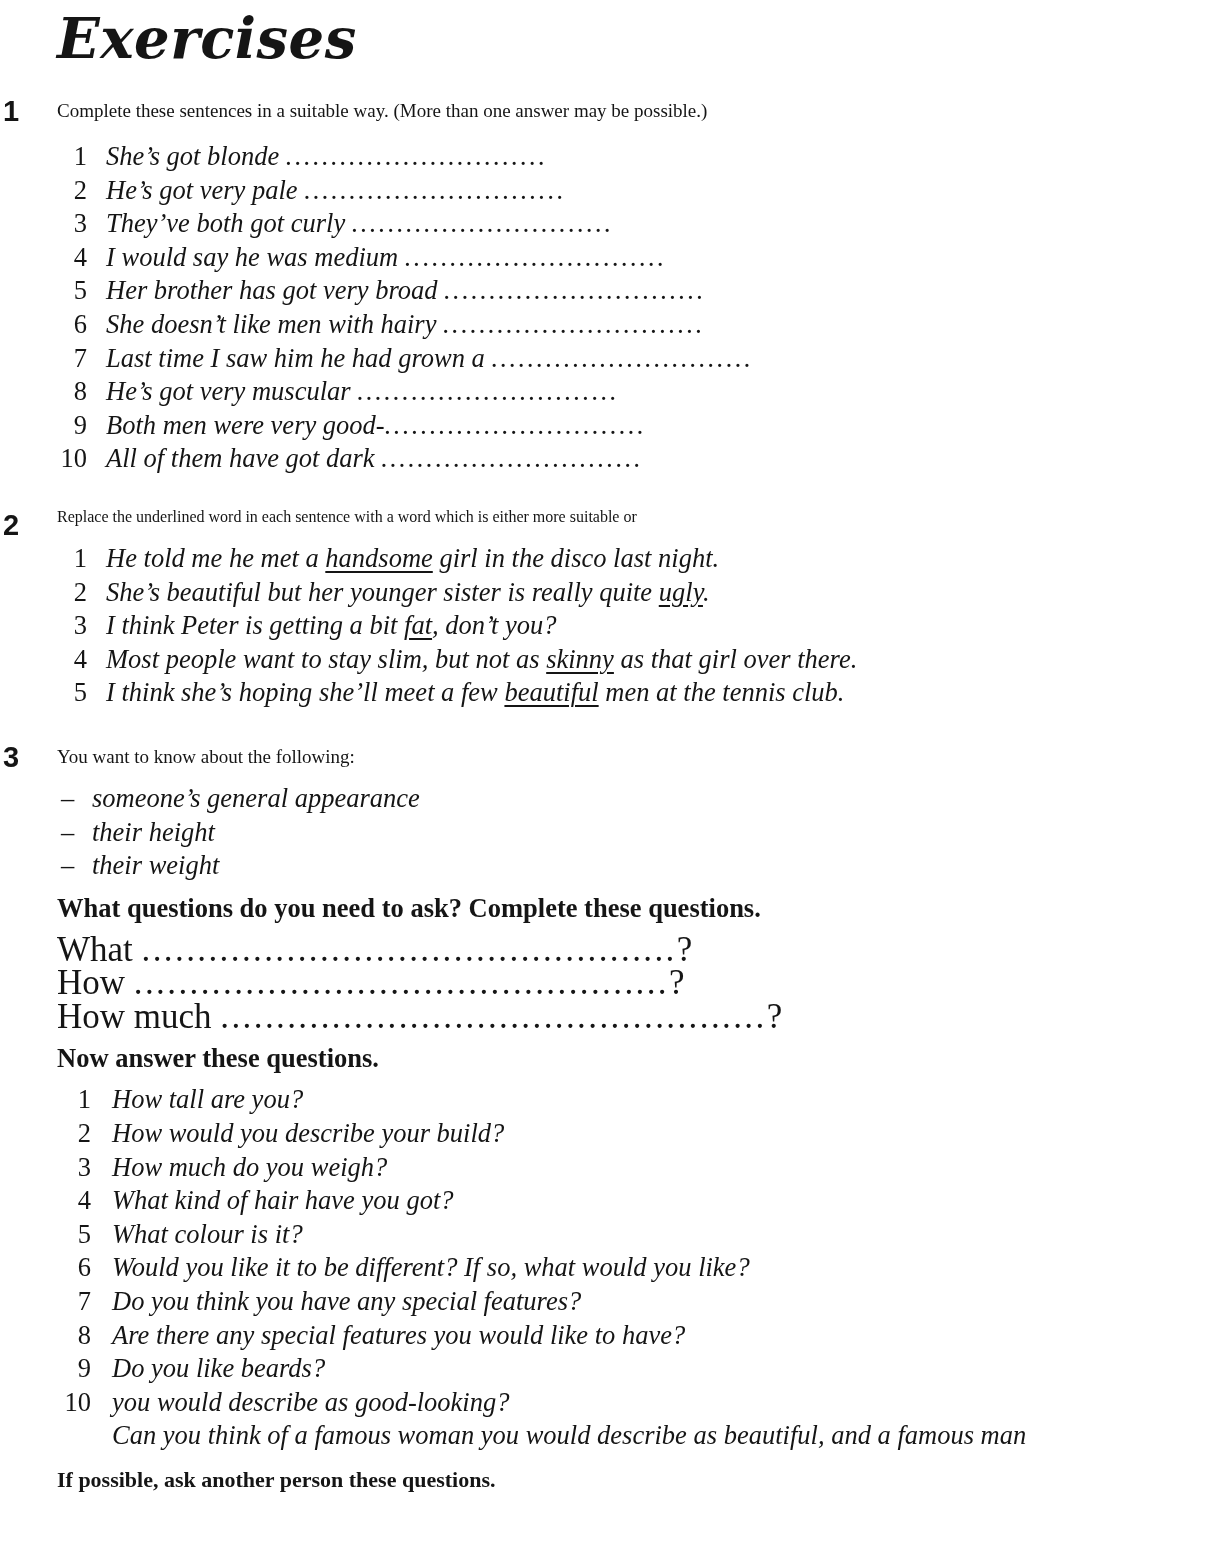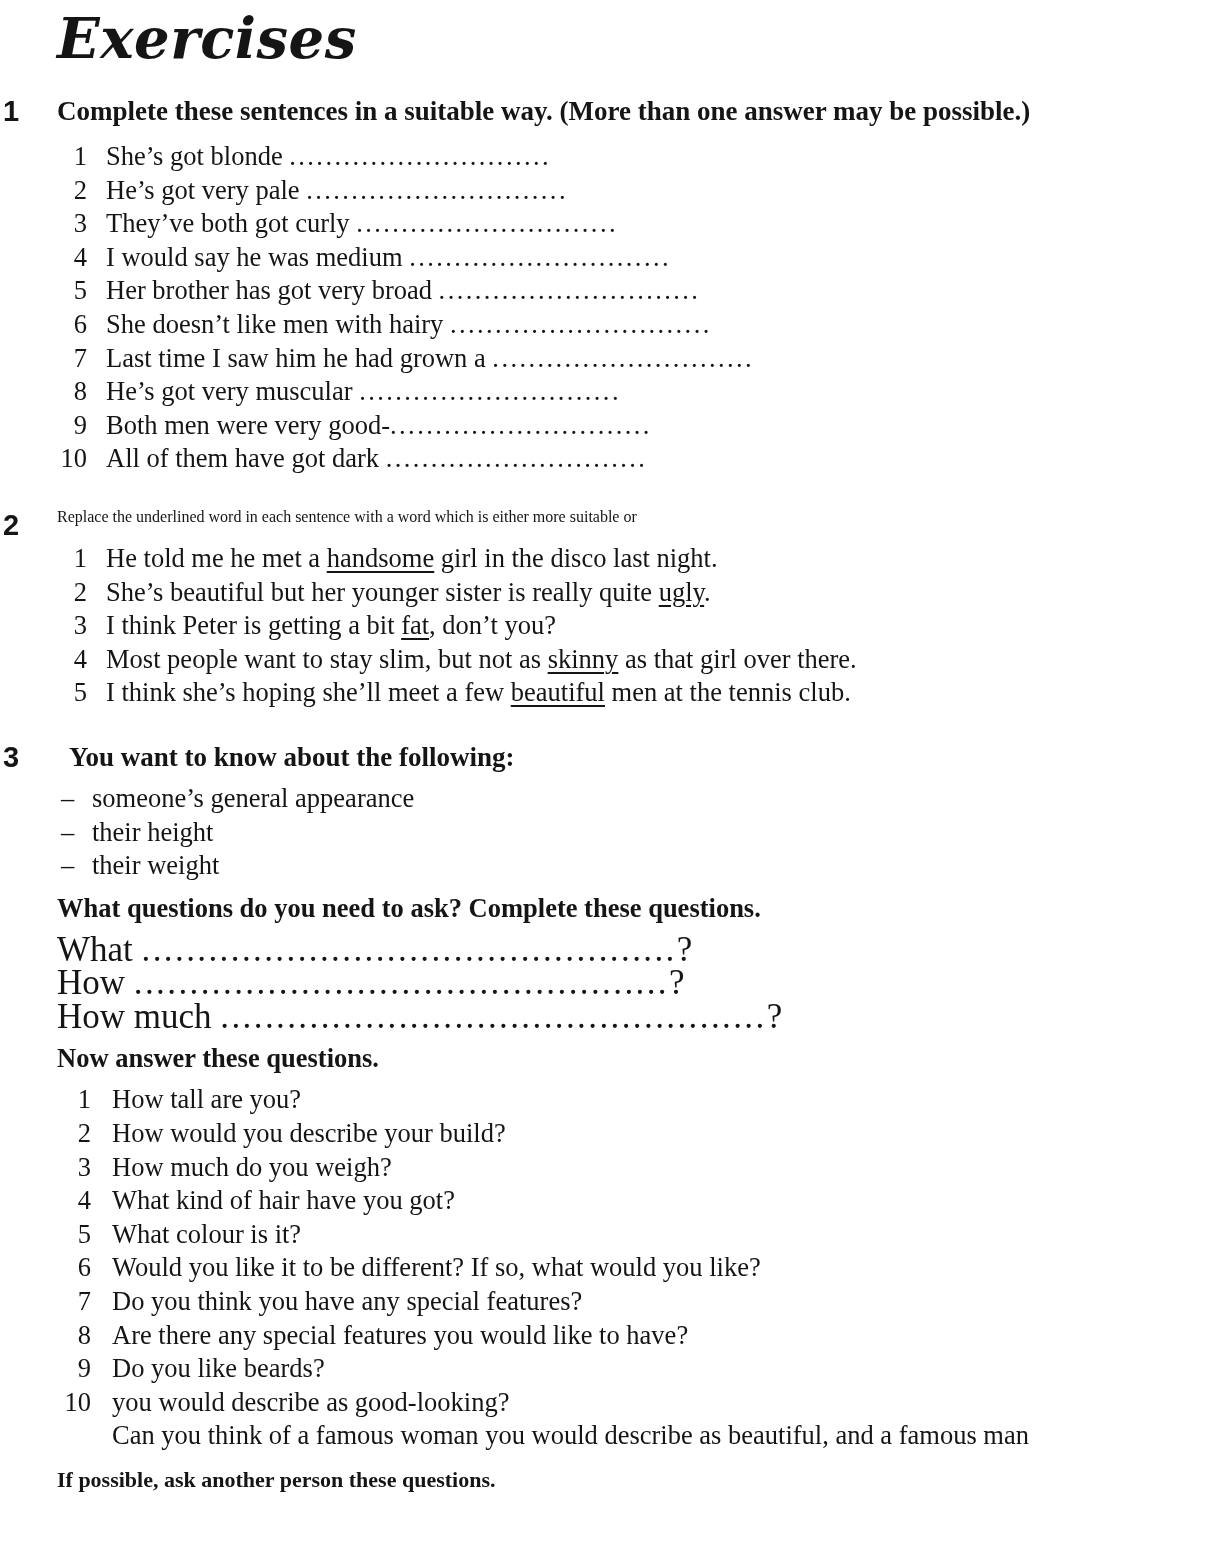--- a/index.html
+++ b/index.html
@@ -3,26 +3,26 @@
 <meta charset="utf-8">
 <style>
   html,body{margin:0;padding:0;background:#ffffff;}
   body{color:#151515;font-family:"Liberation Serif",serif;-webkit-font-smoothing:antialiased;}
   .page{position:relative;width:1104px;height:1556px;box-sizing:border-box;padding:4px 40px 0 57px;background:#ffffff;overflow:hidden;}
   h1.title{font-family:"DejaVu Serif",serif;font-style:italic;font-weight:700;font-size:56px;line-height:64px;margin:2px 0 24px 0;letter-spacing:0.5px;}
   section.exercise{position:relative;}
   .sec1{margin-bottom:32px;}
   .sec2{margin-bottom:30px;}
   .marker{position:absolute;left:-54px;top:1px;font-family:"Liberation Sans",sans-serif;font-weight:700;font-size:29px;}
-  .heading{font-weight:700;font-size:27px;line-height:34px;margin:0 0 12px 0;}
+  .heading{font-weight:400;font-size:19px;line-height:34px;margin:0 0 12px 0;}
   ol,ul{list-style:none;margin:0;padding:0;}
   .row{display:flex;font-size:26.5px;line-height:33.6px;}
   .num{flex:0 0 30px;text-align:right;margin-right:19px;}
   .q-list .num{flex:0 0 34px;margin-right:21px;}
-  .txt{flex:1;}
+  .txt{flex:1;font-style:italic;}
   .dots{letter-spacing:2.4px;}
   .u{text-decoration:underline;text-underline-offset:4px;text-decoration-thickness:1.5px;}
   .dash-list{padding-left:4px;}
   .dash-list .dash{flex:0 0 14px;margin-right:17px;}
   .subhead{font-weight:700;font-size:26.5px;line-height:34px;margin:8px 0 8px 0;}
   .stem{font-size:35px;line-height:33.6px;}
   .q-list{margin-top:6px;}
   .footer{font-weight:700;font-size:22px;line-height:34px;margin:10px 0 0 0;}
 </style>
 </head>
@@ -103,21 +103,21 @@
         </li>
       <li class="row">
           <span class="num">5</span>
           <span class="txt"><span>I think she’s hoping she’ll meet a few </span><span class="u">beautiful</span><span> men at the tennis club.</span></span>
         </li>
     </ol>
   </section>
 
   <section class="exercise sec3">
     <div class="marker">3</div>
-    <p class="heading" style="margin-bottom:8px;margin-left:12px;">You want to know about the following:</p>
+    <p class="heading" style="margin-bottom:8px;">You want to know about the following:</p>
 
     <ul class="dash-list">
       <li class="row">
           <span class="dash">–</span>
           <span class="txt">someone’s general appearance</span>
         </li>
       <li class="row">
           <span class="dash">–</span>
           <span class="txt">their height</span>
         </li>

